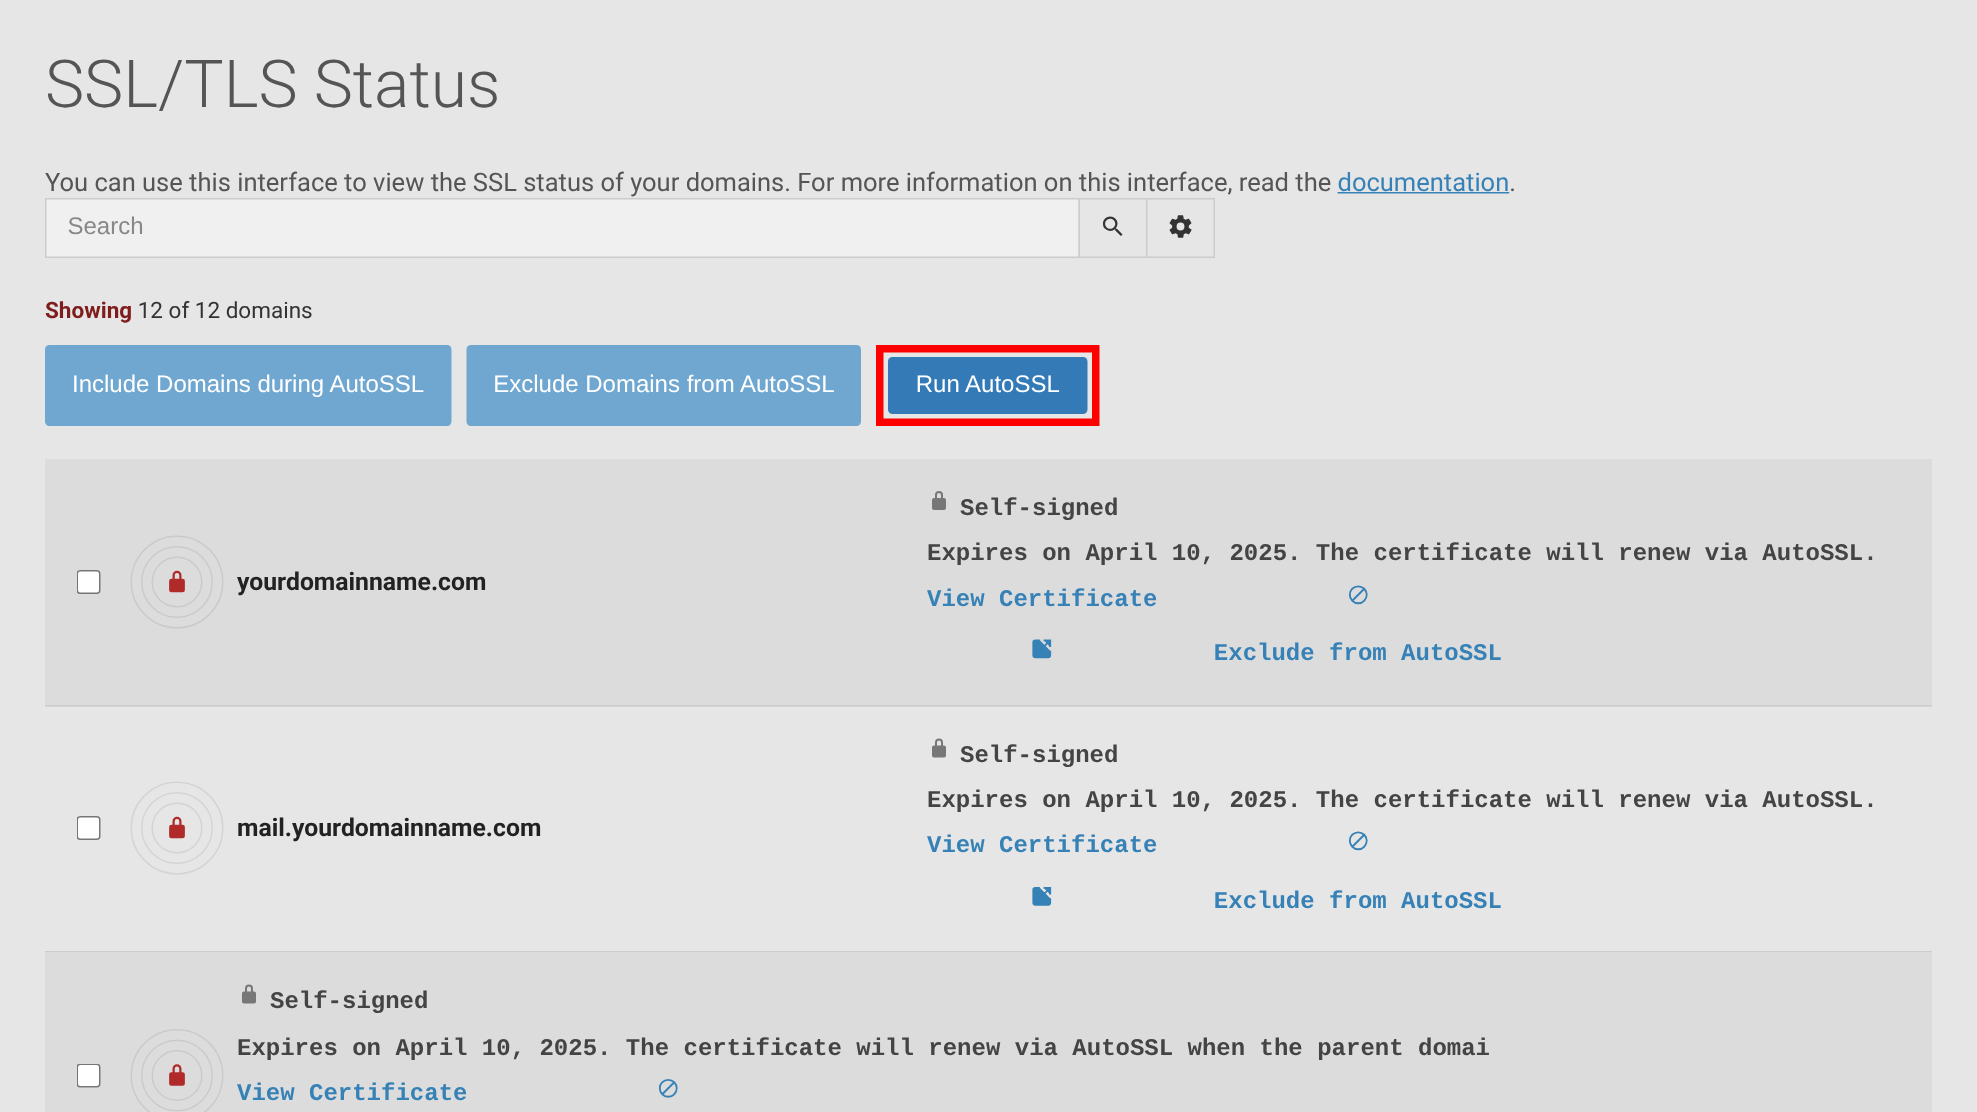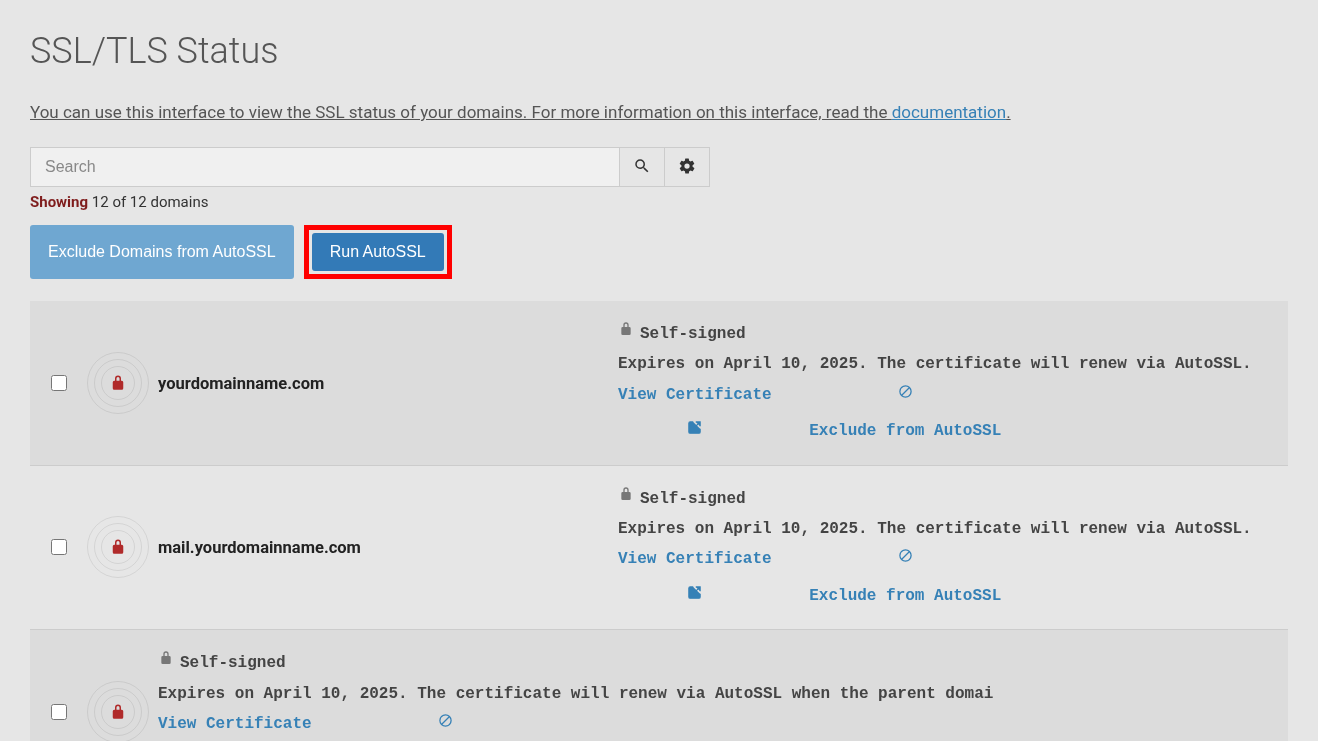--- a/index.html
+++ b/index.html
@@ -8,39 +8,37 @@
     padding: 0;
     font-family: -apple-system, BlinkMacSystemFont, "Segoe UI", Roboto, "Helvetica Neue", Arial, sans-serif;
     background: #e6e6e6;
     color: #333;
     font-size: 15px;
   }
   .page {
     padding: 20px 30px;
   }
   h1.page-title {
-    font-size: 36px;
+    font-size: 44px;
     font-weight: 300;
     color: #555;
     margin: 10px 0 30px 0;
   }
   .description {
     font-size: 17px;
     color: #555;
-    margin-bottom: 25px;
-    text-decoration: underline;
   }
   .description a {
     color: #3681b6;
     text-decoration: underline;
   }
   .search-bar {
     display: flex;
-    margin-bottom: 6px;
-    width: 680px;
+    margin-bottom: 26px;
+    width: 780px;
     max-width: 100%;
   }
   .search-input {
     flex: 1;
     height: 40px;
     border: 1px solid #ccc;
     background: #f0f0f0;
     padding: 0 14px;
     font-size: 16px;
     color: #666;
@@ -182,20 +180,21 @@
           </svg>
       </span>
     </button>
   </div>
 
   <div class="showing">
     <strong>Showing</strong><span> 12 of 12 domains</span>
   </div>
 
   <div class="action-buttons">
+    <button class="btn-blue">Include Domains during AutoSSL</button>
     <button class="btn-blue">Exclude Domains from AutoSSL</button>
     <span class="highlight-box">
       <button class="btn-blue-solid">Run AutoSSL</button>
     </span>
   </div>
 
   <div class="domain-table">
 
     <div id="table-body">
         <div class="table-row row-shaded">

